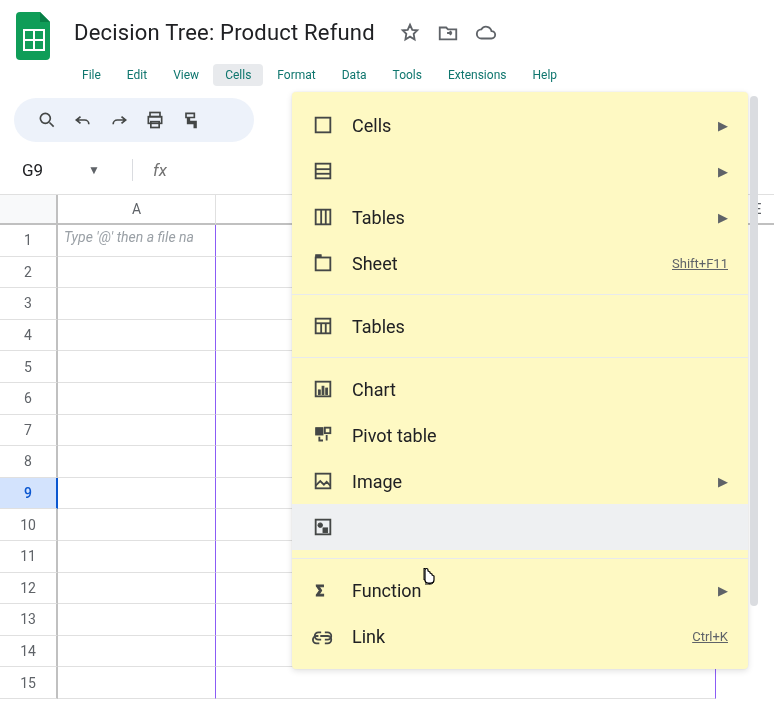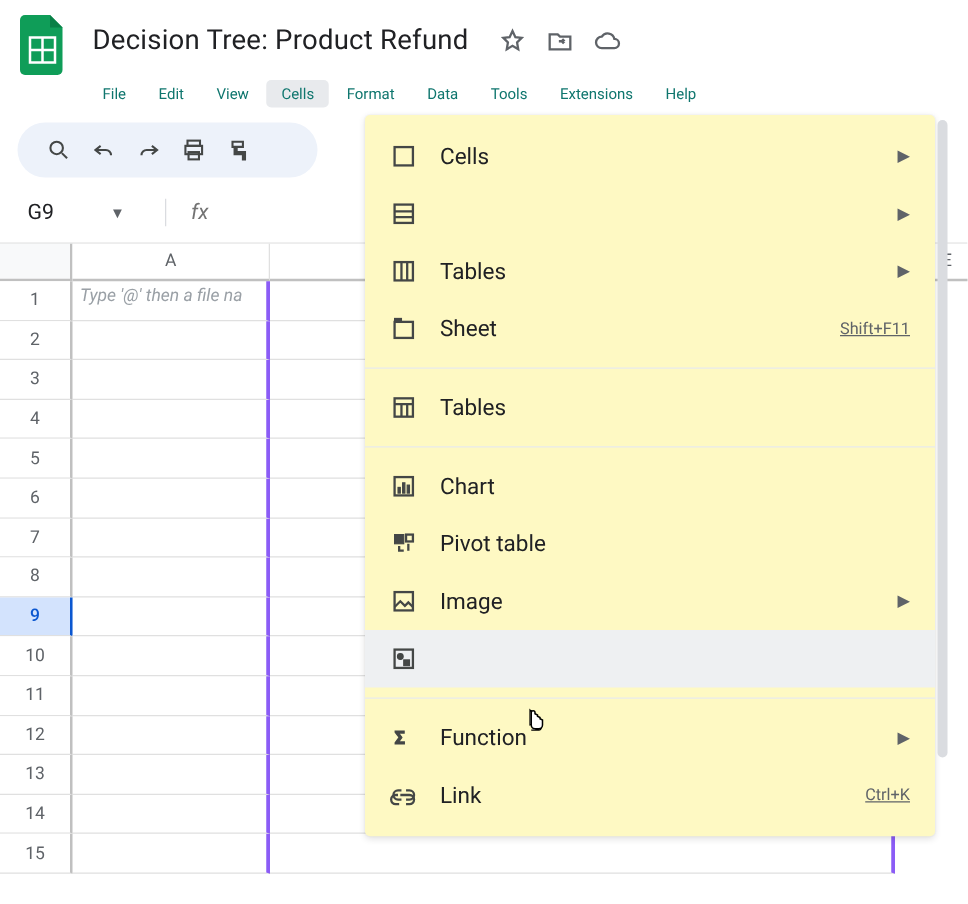--- a/index.html
+++ b/index.html
@@ -29,21 +29,21 @@
     .grid-area { display: flex; position: relative; }
     .corner { width: 58px; height: 30px; background: #f8f9fa; border-right: 2px solid #c0c0c0; border-bottom: 2px solid #c0c0c0; }
     .col-headers { display: flex; }
     .col-h { height: 30px; background: #fff; border-right: 1px solid #e0e0e0; border-bottom: 2px solid #c0c0c0; display: flex; align-items: center; justify-content: center; font-size: 14px; color: #5f6368; }
     .col-a { width: 158px; }
     .col-e { width: 60px; position: absolute; right: 0; }
     .rows { }
     .row { display: flex; height: 31.6px; }
     .row-h { width: 58px; background: #fff; border-right: 2px solid #c0c0c0; border-bottom: 1px solid #e0e0e0; display: flex; align-items: center; justify-content: center; font-size: 14px; color: #5f6368; }
     .row-h.selected { background: #d3e3fd; color: #0b57d0; font-weight: 500; border-right: 2px solid #0b57d0; }
-    .cell { border-right: 3px solid #8b5cf6; border-bottom: 1px solid #e0e0e0; padding: 4px 6px; font-size: 14px; color: #9aa0a6; font-style: italic; white-space: nowrap; overflow: hidden; }
+    .cell { border-right: 1px solid #8b5cf6; border-bottom: 1px solid #e0e0e0; padding: 4px 6px; font-size: 14px; color: #9aa0a6; font-style: italic; white-space: nowrap; overflow: hidden; }
     .cell-a { width: 158px; }
     .cell-rest { flex: 1; }
     
     .dropdown-menu { position: absolute; left: 292px; top: 92px; width: 456px; background: #fef9c3; border-radius: 4px; box-shadow: 0 2px 6px rgba(0,0,0,0.12), 0 0 0 1px rgba(0,0,0,0.02); padding: 10px 0; z-index: 100; }
     .dd-item { display: flex; align-items: center; padding: 12px 20px; cursor: pointer; position: relative; }
     .dd-item:hover, .dd-item.hovered { background: #eef0f2; }
     .dd-icon { width: 22px; height: 22px; margin-right: 18px; display: flex; align-items: center; justify-content: center; }
     .dd-icon svg { width: 22px; height: 22px; fill: #444746; stroke: #444746; }
     .dd-label { font-size: 18px; color: #202124; flex: 1; }
     .dd-shortcut { font-size: 13px; color: #5f6368; margin-left: auto; text-decoration: underline; }

